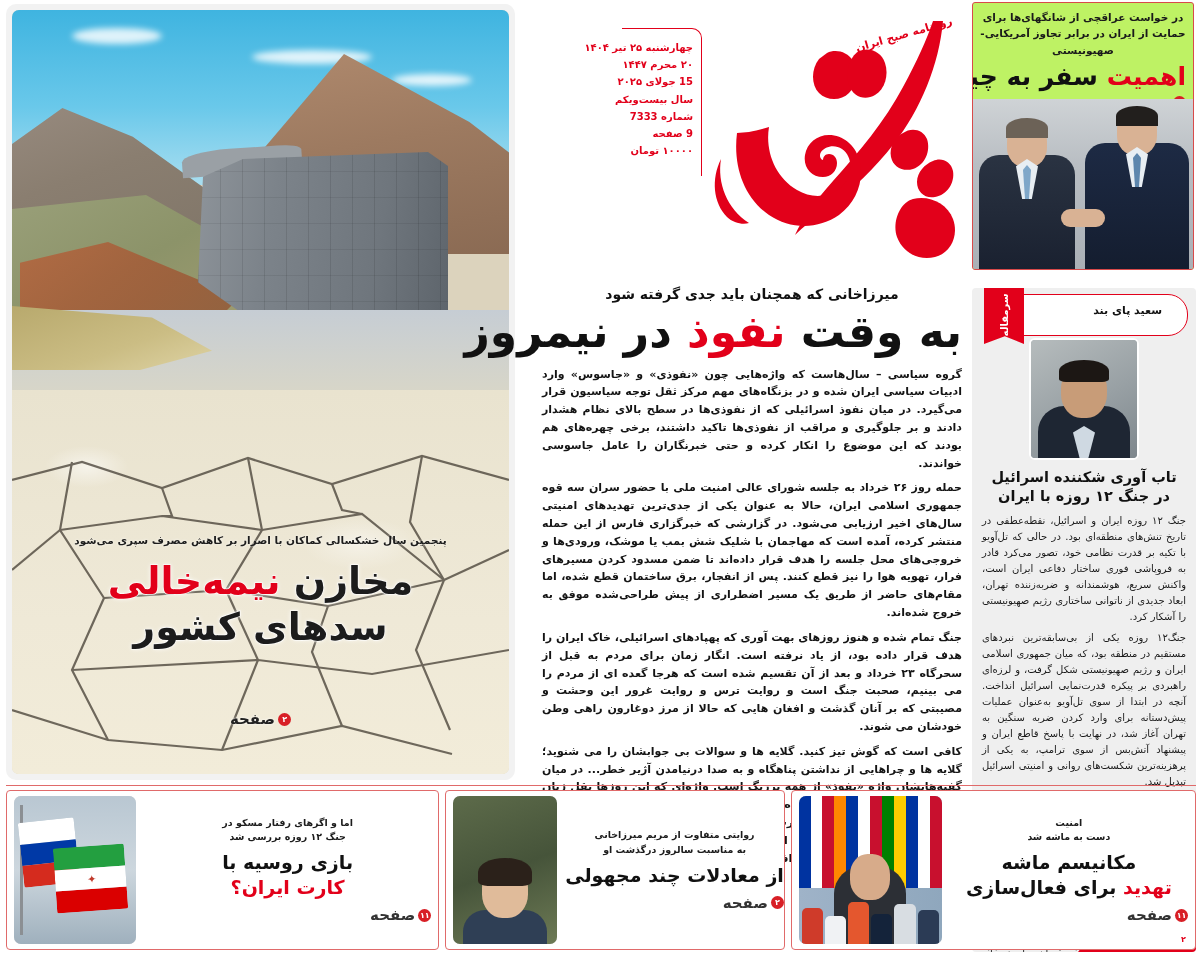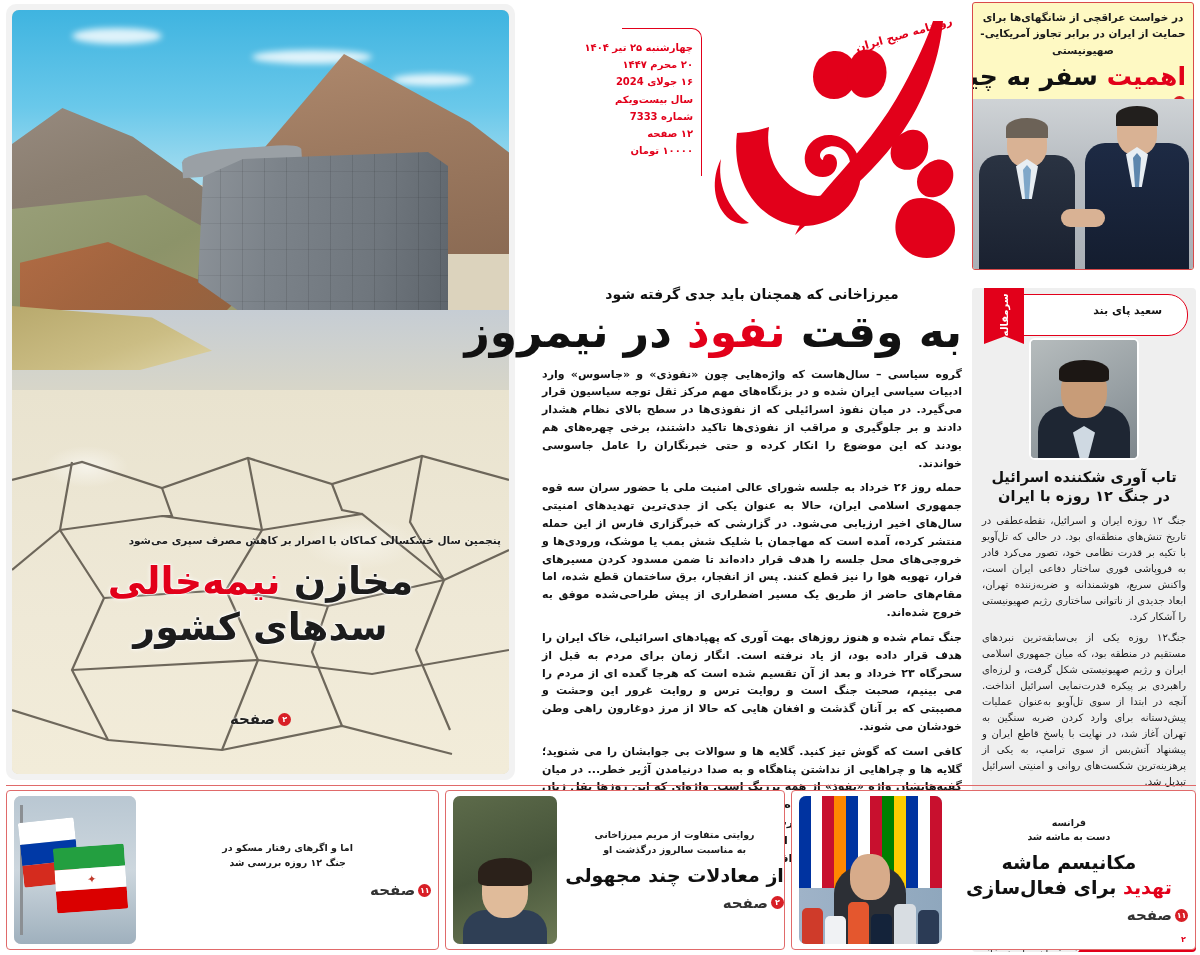--- a/index.html
+++ b/index.html
@@ -21,21 +21,21 @@
 
   
   .china-box {
     position: absolute;
     top: 2px;
     right: 6px;
     width: 222px;
     height: 268px;
     border: 1.5px solid #d94a4a;
     border-radius: 3px;
-    background: #fef9c3;
+    background: #bef264;
     box-sizing: border-box;
     padding: 6px 7px 0 7px;
     overflow: hidden;
   }
   .china-kicker {
     font-size: 10.5px;
     line-height: 1.55;
     color: #1a1a1a;
     text-align: center;
     font-weight: 600;
@@ -260,21 +260,21 @@
       radial-gradient(ellipse 80px 36px at 70% 40%, rgba(255,255,255,.45), transparent 72%),
       linear-gradient(180deg,#e9e3cf 0%,#efe9d7 60%,#f2ecd9 100%);
   }
 
   .dam-caption {
     position: absolute;
     top: 530px; right: 14px; left: 14px;
     font-size: 10.5px;
     font-weight: bold;
     color: #1c1c1c;
-    text-align: right;
+    text-align: center;
     text-shadow: 0 0 3px rgba(255,255,255,.85);
   }
   .dam-head {
     position: absolute;
     top: 554px; right: 0; left: 0;
     text-align: center;
     line-height: 1.22;
   }
   .dam-head .l1, .dam-head .l2 {
     font-size: 38px;
@@ -603,24 +603,24 @@
           <path d="M206 186 C222 182 240 190 246 206 C252 222 244 240 228 244 C212 248 196 240 190 224 C185 210 192 190 206 186 Z"></path>
         </g>
       </svg>
     </div>
     <div class="tagline">روزنامه صبح ایران</div>
   </div>
 
   <div class="datebox">
     <div>چهارشنبه ۲۵ تیر ۱۴۰۴</div>
     <div>۲۰ محرم ۱۴۴۷</div>
-    <div>۱۶ جولای 2024</div>
+    <div>15 جولای ۲۰۲۵</div>
     <div>سال بیست‌ویکم</div>
     <div>شماره 7333</div>
-    <div>۱۲ صفحه</div>
+    <div>9 صفحه</div>
     <div>۱۰۰۰۰ تومان</div>
   </div>
 
   <div class="dam-panel">
     <div class="dam-photo">
       <div class="sky"></div>
       <div class="cloud" style="top:18px;left:60px;width:90px;height:16px;"></div>
       <div class="cloud" style="top:40px;left:240px;width:120px;height:14px;"></div>
       <div class="cloud" style="top:64px;left:380px;width:80px;height:12px;"></div>
       <div class="mtn-left"></div>
@@ -748,21 +748,21 @@
           <span style="background:#2b3b55"></span>
             <span style="background:#d8dde2;height:40px"></span>
           <span style="background:#14233a;height:30px"></span>
             <span style="background:#e4572e;height:42px"></span>
           <span style="background:#f0f2f4;height:28px"></span>
             <span style="background:#cf3b2a;height:36px"></span>
         </div>
       </div>
       <div class="bcard-text">
         <div class="bk">
-          <div>فرانسه</div>
+          <div>امنیت</div>
           <div>دست به ماشه شد</div>
         </div>
         <div class="bh">
           <div>مکانیسم ماشه</div>
           <div>
             <span class="rd">تهدید</span>
             <span>برای فعال‌سازی</span>
           </div>
         </div>
         <div class="bbadge">
@@ -809,20 +809,24 @@
             <span class="t3-emb">✦</span>
           </div>
           <div class="fb" style="background:#da0000"></div>
         </div>
       </div>
       <div class="bcard-text">
         <div class="bk">
           <div>اما و اگرهای رفتار مسکو در</div>
           <div>جنگ ۱۲ روزه بررسی شد</div>
         </div>
+        <div class="bh">
+          <div>بازی روسیه با</div>
+          <div class="rd">کارت ایران؟</div>
+        </div>
         <div class="bbadge">
           <span class="pg-circle">۱۱</span>
           <span class="pg-label">صفحه</span>
         </div>
       </div>
     </div>
 
   </div>
 
 </div>

